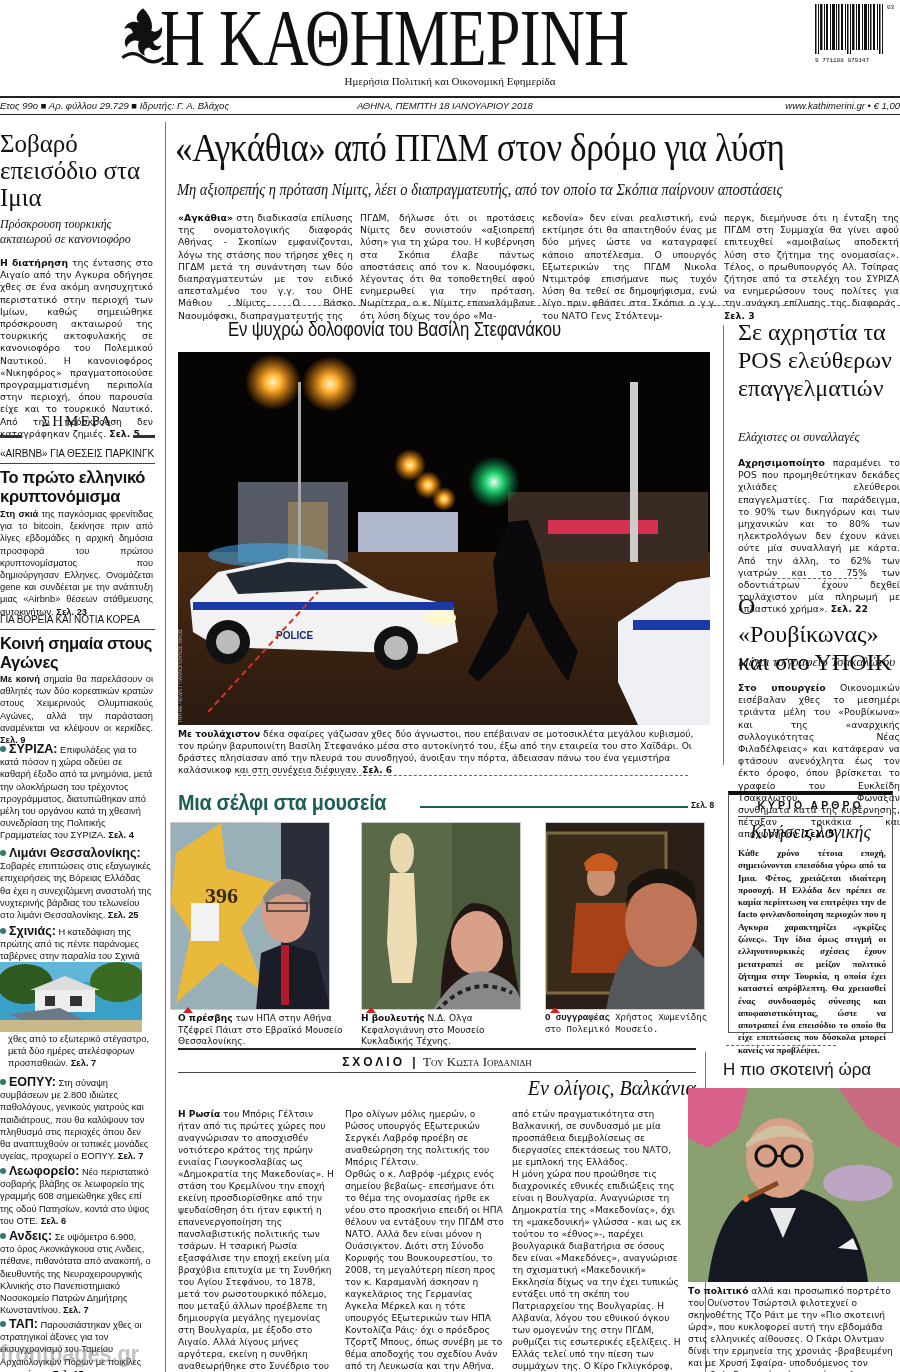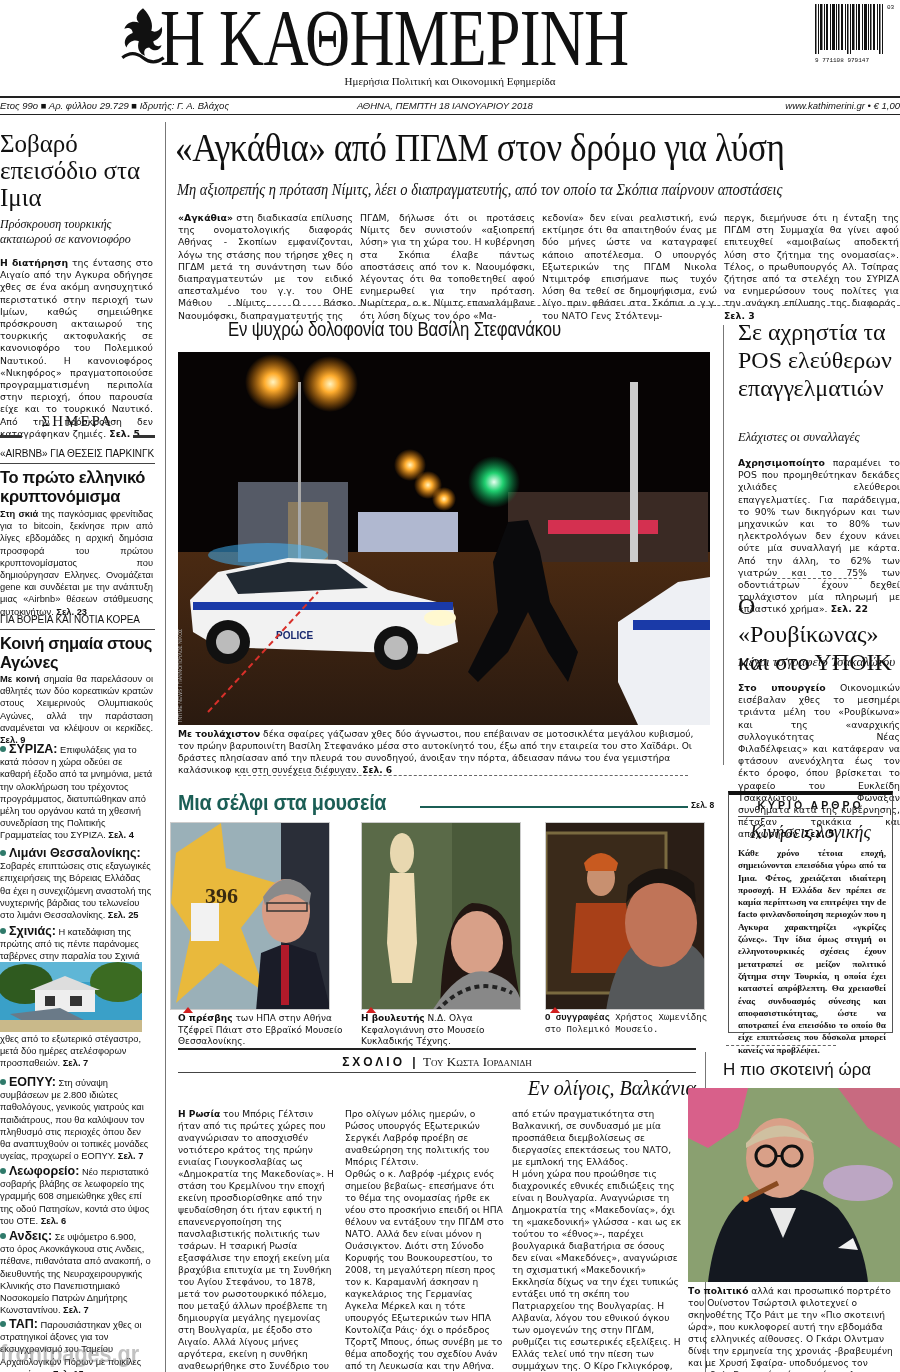--- a/index.html
+++ b/index.html
@@ -170,21 +170,21 @@
   <rect x="0" y="0" width="142" height="20" fill="#5fb6d6"></rect>
   <ellipse cx="25" cy="22" rx="28" ry="20" fill="#2f5a1f"></ellipse>
   <ellipse cx="118" cy="20" rx="28" ry="20" fill="#3b6b22"></ellipse>
   <rect x="35" y="26" width="60" height="24" fill="#eee"></rect>
   <polygon points="30,28 65,14 100,28" fill="#ddd"></polygon>
   <rect x="45" y="34" width="10" height="10" fill="#333"></rect>
   <rect x="70" y="34" width="12" height="10" fill="#333"></rect>
   <polygon points="10,52 60,46 88,60 40,68" fill="#6a7a88"></polygon>
   <rect x="0" y="58" width="142" height="12" fill="#c9b98a"></rect>
 </svg>
-<div class="abs bullet-item" style="left:0; top:1033px; width:153px;">
+<div class="abs bullet-item" style="left:8px; top:1033px; width:153px;">
   <span>χθες από το εξωτερικό στέγαστρο, μετά δύο ημέρες ατελέσφορων προσπαθειών.</span><b> Σελ. 7</b>
 </div>
 <div class="abs bullet-item" style="left:0; top:1076px; width:153px;">
   <span class="dot"></span><b class="bt">ΕΟΠΥΥ:</b><span> Στη σύναψη συμβάσεων με 2.800 ιδιώτες παθολόγους, γενικούς γιατρούς και παιδιάτρους, που θα καλύψουν τον πληθυσμό στις περιοχές όπου δεν θα αναπτυχθούν οι τοπικές μονάδες υγείας, προχωρεί ο ΕΟΠΥΥ.</span><b> Σελ. 7</b>
 </div>
 <div class="abs bullet-item" style="left:0; top:1165px; width:153px;">
   <span class="dot"></span><b class="bt">Λεωφορείο:</b><span> Νέο περιστατικό σοβαρής βλάβης σε λεωφορείο της γραμμής 608 σημειώθηκε χθες επί της οδού Πατησίων, κοντά στο ύψος του ΟΤΕ.</span><b> Σελ. 6</b>
 </div>
 <div class="abs bullet-item" style="left:0; top:1230px; width:153px;">
   <span class="dot"></span><b class="bt">Ανδεις:</b><span> Σε υψόμετρο 6.900, στο όρος Ακονκάγκουα στις Ανδεις, πέθανε, πιθανότατα από ανακοπή, ο διευθυντής της Νευροχειρουργικής Κλινικής στο Πανεπιστημιακό Νοσοκομείο Πατρών Δημήτρης Κωνσταντίνου.</span><b> Σελ. 7</b>

